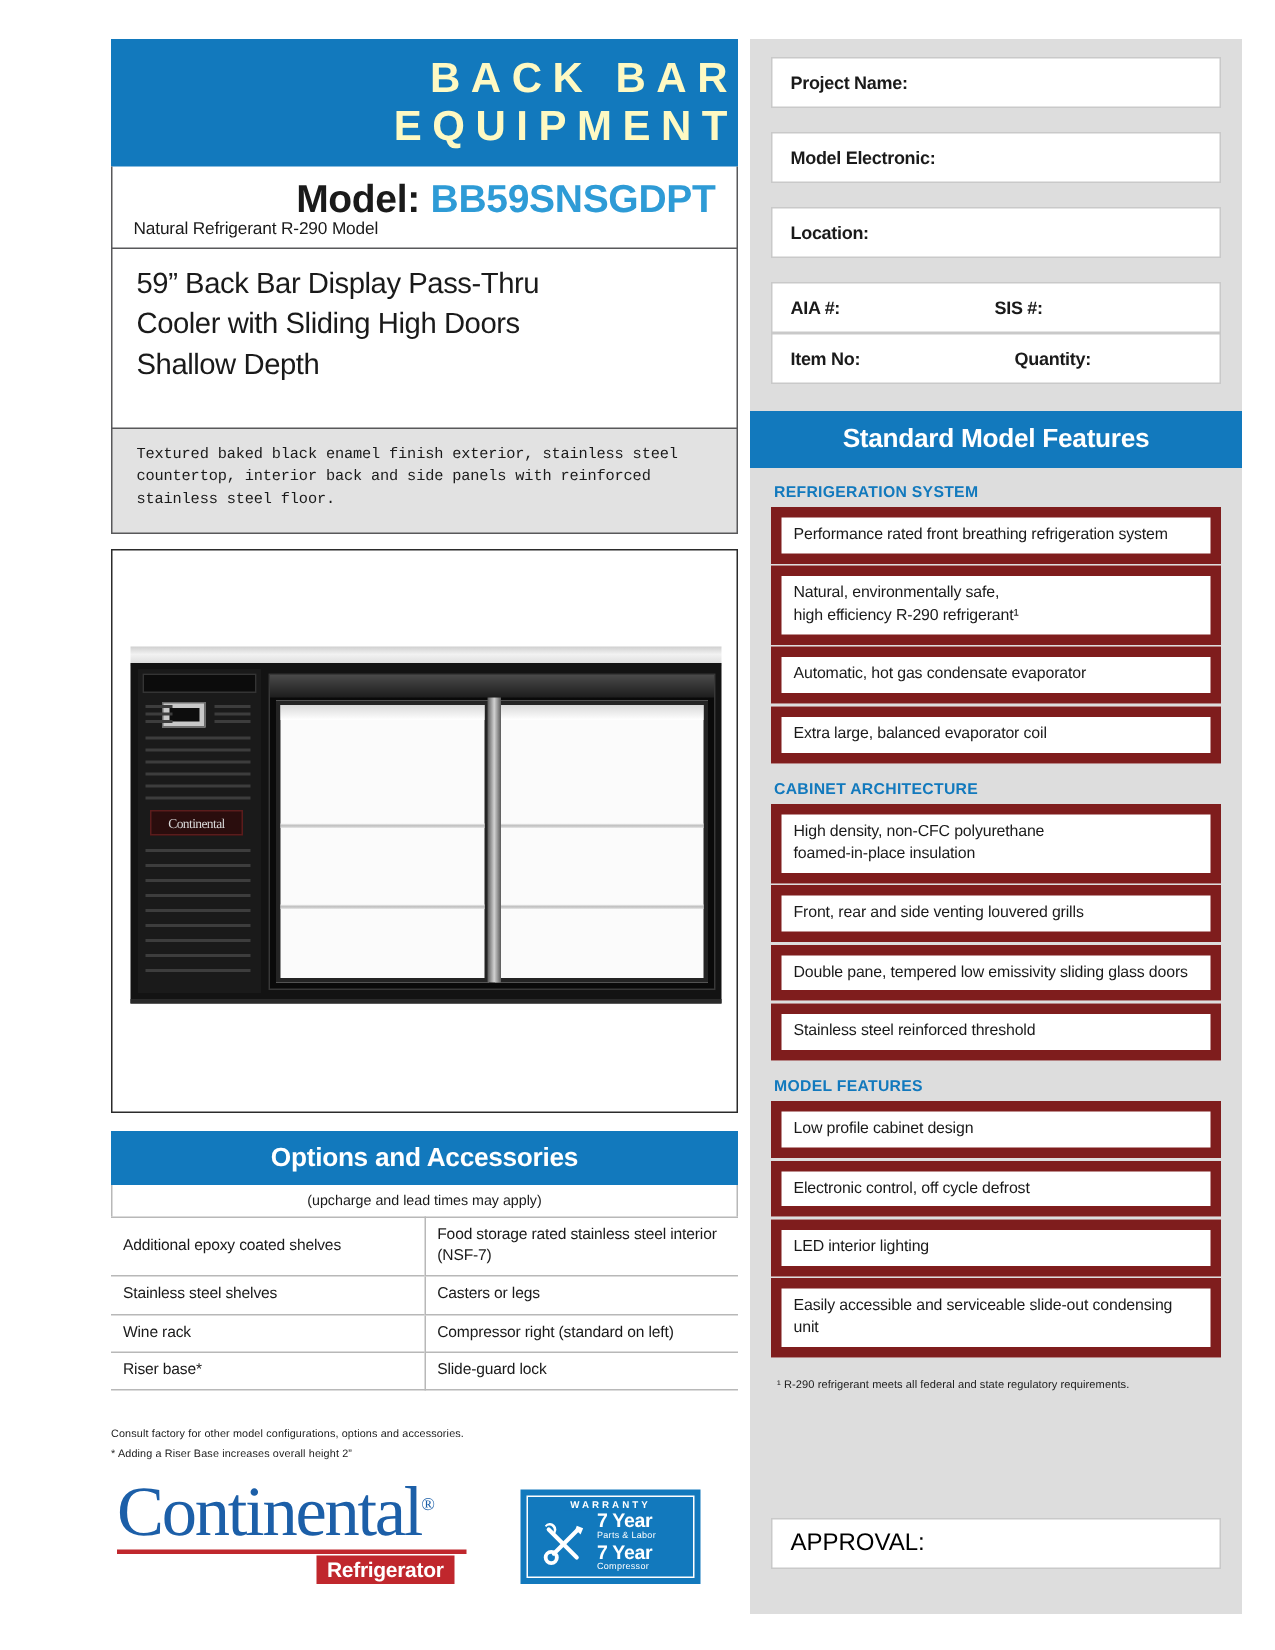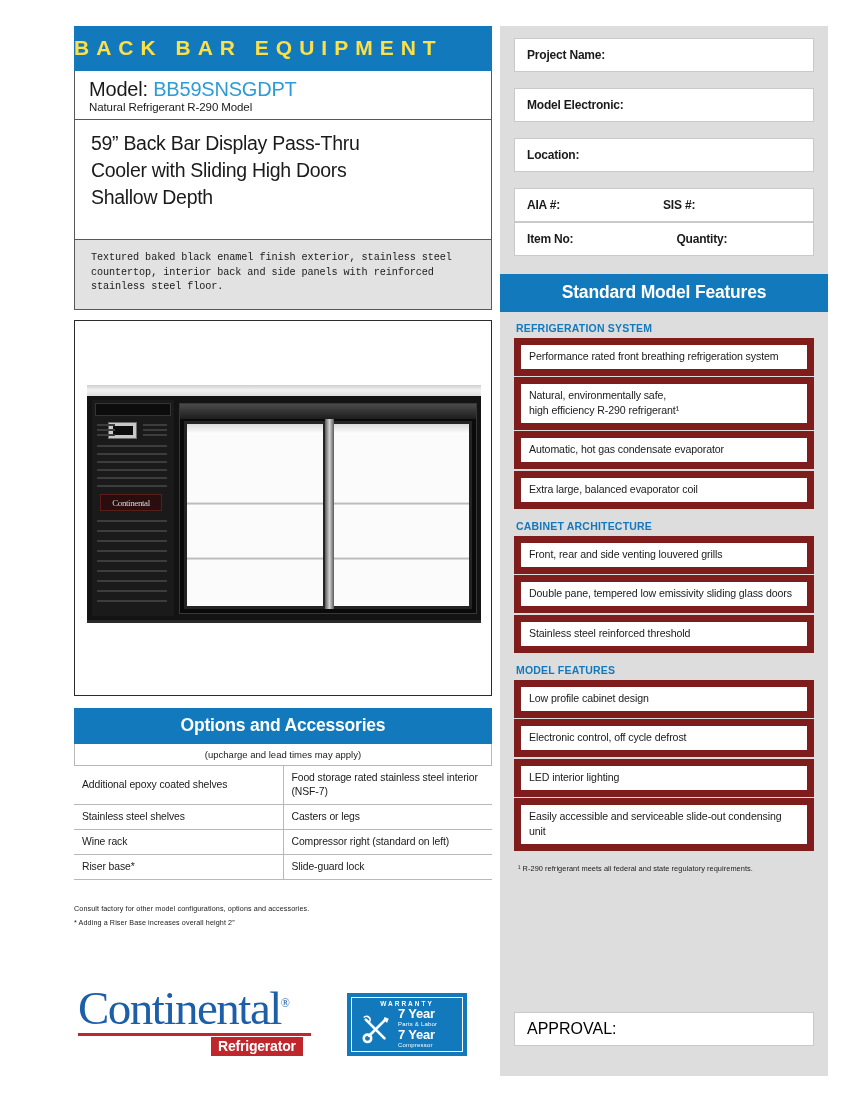--- a/index.html
+++ b/index.html
@@ -8,30 +8,30 @@
     background: #ffffff;
     font-family: "Liberation Sans", sans-serif;
     -webkit-font-smoothing: antialiased;
   }
   .page { position: relative; width: 850px; height: 1100px; background: #fff; }
 
   
   .left-col { position: absolute; left: 74px; top: 26px; width: 418px; }
 
   .banner {
-    background: #1279bd; color: #fde047;
-    font-size: 21px; font-weight: bold;
+    background: #1279bd; color: #fef9c3;
+    font-size: 28px; font-weight: bold;
     letter-spacing: 7px;
-    text-align: left;
+    text-align: right;
     padding: 10px 0 11px 0;
     font-stretch: condensed;
   }
 
   .model-box { border: 1.5px solid #58585a; border-top: none; padding: 8px 14px 6px 14px; }
-  .model-line { font-size: 20px; font-weight: normal; color: #1a1a1a; letter-spacing: -0.2px; line-height: 1.05; }
+  .model-line { font-size: 26px; font-weight: bold; color: #1a1a1a; letter-spacing: -0.2px; line-height: 1.05; text-align: right; }
   .model-line .num { color: #2e9bd6; }
   .model-sub { font-size: 11.5px; color: #1a1a1a; margin-top: 1px; letter-spacing: -0.1px; }
 
   .title-box { border: 1.5px solid #58585a; border-top: none; padding: 10px 14px 28px 16px; }
   .title-box .t { font-size: 19.5px; color: #1a1a1a; line-height: 1.38; letter-spacing: -0.3px; }
 
   .desc-box { border: 1.5px solid #58585a; border-top: none; background: #e2e2e2; padding: 11px 16px 14px 16px; }
   .desc-box p { font-size: 10.2px; color: #1a1a1a; line-height: 1.45; letter-spacing: -0.1px; font-family: Liberation Mono, monospace; }
 
   
@@ -292,20 +292,22 @@
 
     <div class="feat-wrap">
       <div class="sec-hdr">REFRIGERATION SYSTEM</div>
       <div class="feat-item">Performance rated front breathing refrigeration system</div>
       <div class="feat-item" style="white-space:pre-line">Natural, environmentally safe,
 high efficiency R-290 refrigerant¹</div>
       <div class="feat-item">Automatic, hot gas condensate evaporator</div>
       <div class="feat-item">Extra large, balanced evaporator coil</div>
 
       <div class="sec-hdr">CABINET ARCHITECTURE</div>
+      <div class="feat-item" style="white-space:pre-line">High density, non-CFC polyurethane
+foamed-in-place insulation</div>
       <div class="feat-item">Front, rear and side venting louvered grills</div>
       <div class="feat-item">Double pane, tempered low emissivity sliding glass doors</div>
       <div class="feat-item">Stainless steel reinforced threshold</div>
 
       <div class="sec-hdr">MODEL FEATURES</div>
       <div class="feat-item">Low profile cabinet design</div>
       <div class="feat-item">Electronic control, off cycle defrost</div>
       <div class="feat-item">LED interior lighting</div>
       <div class="feat-item">Easily accessible and serviceable slide-out condensing unit</div>
 

